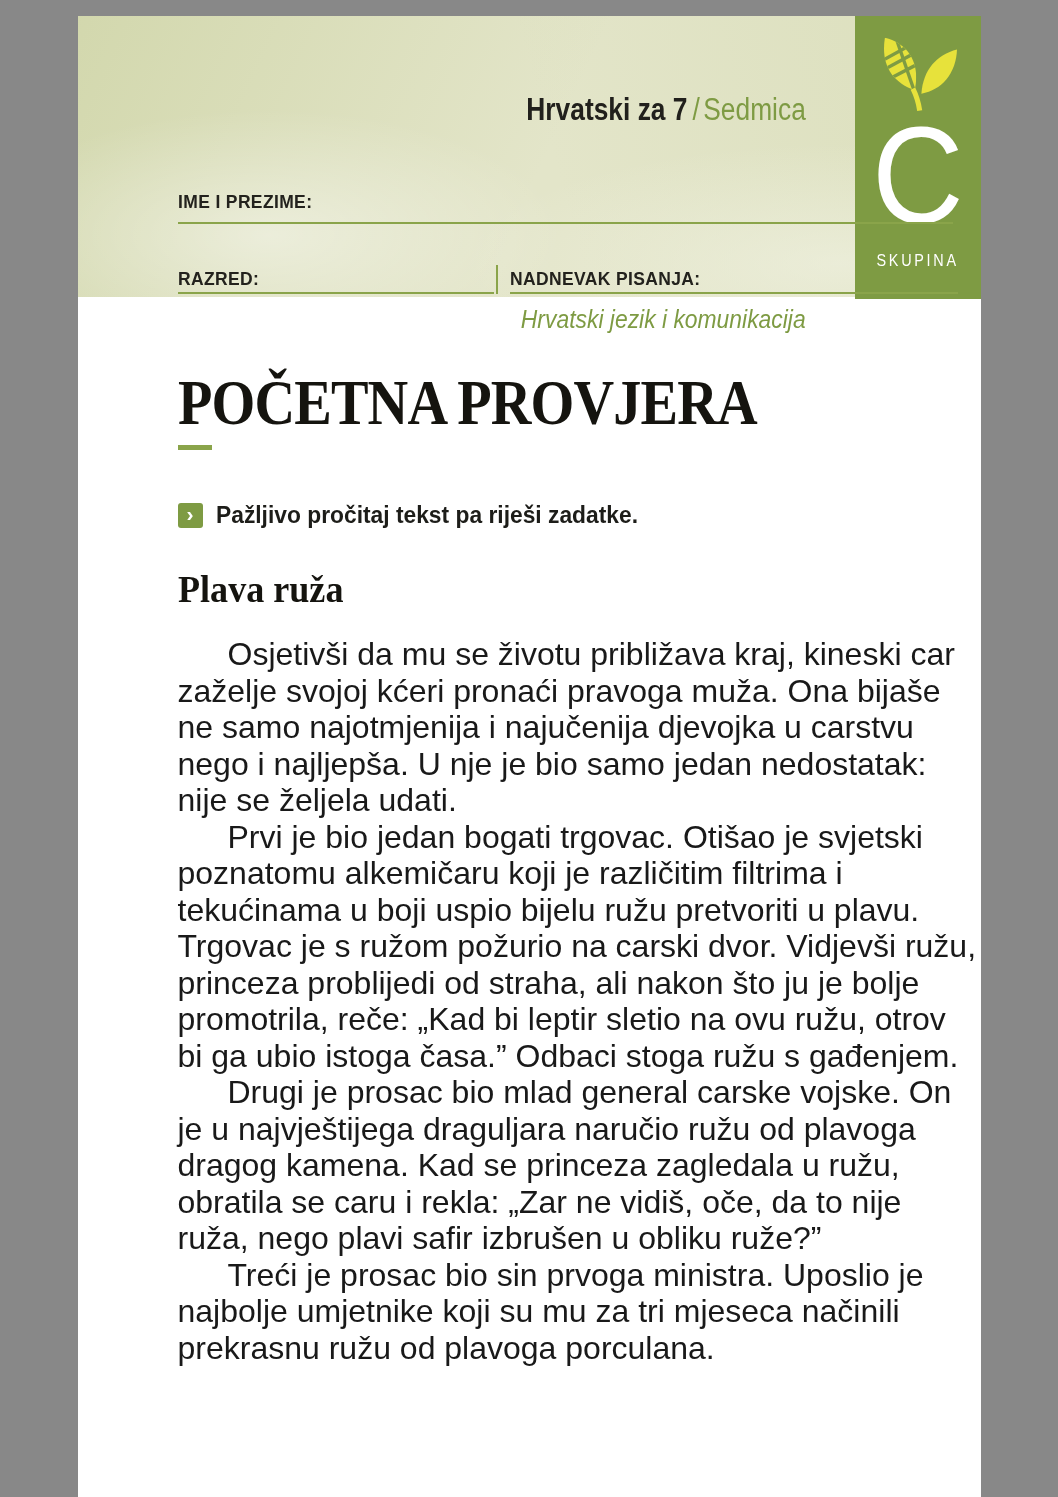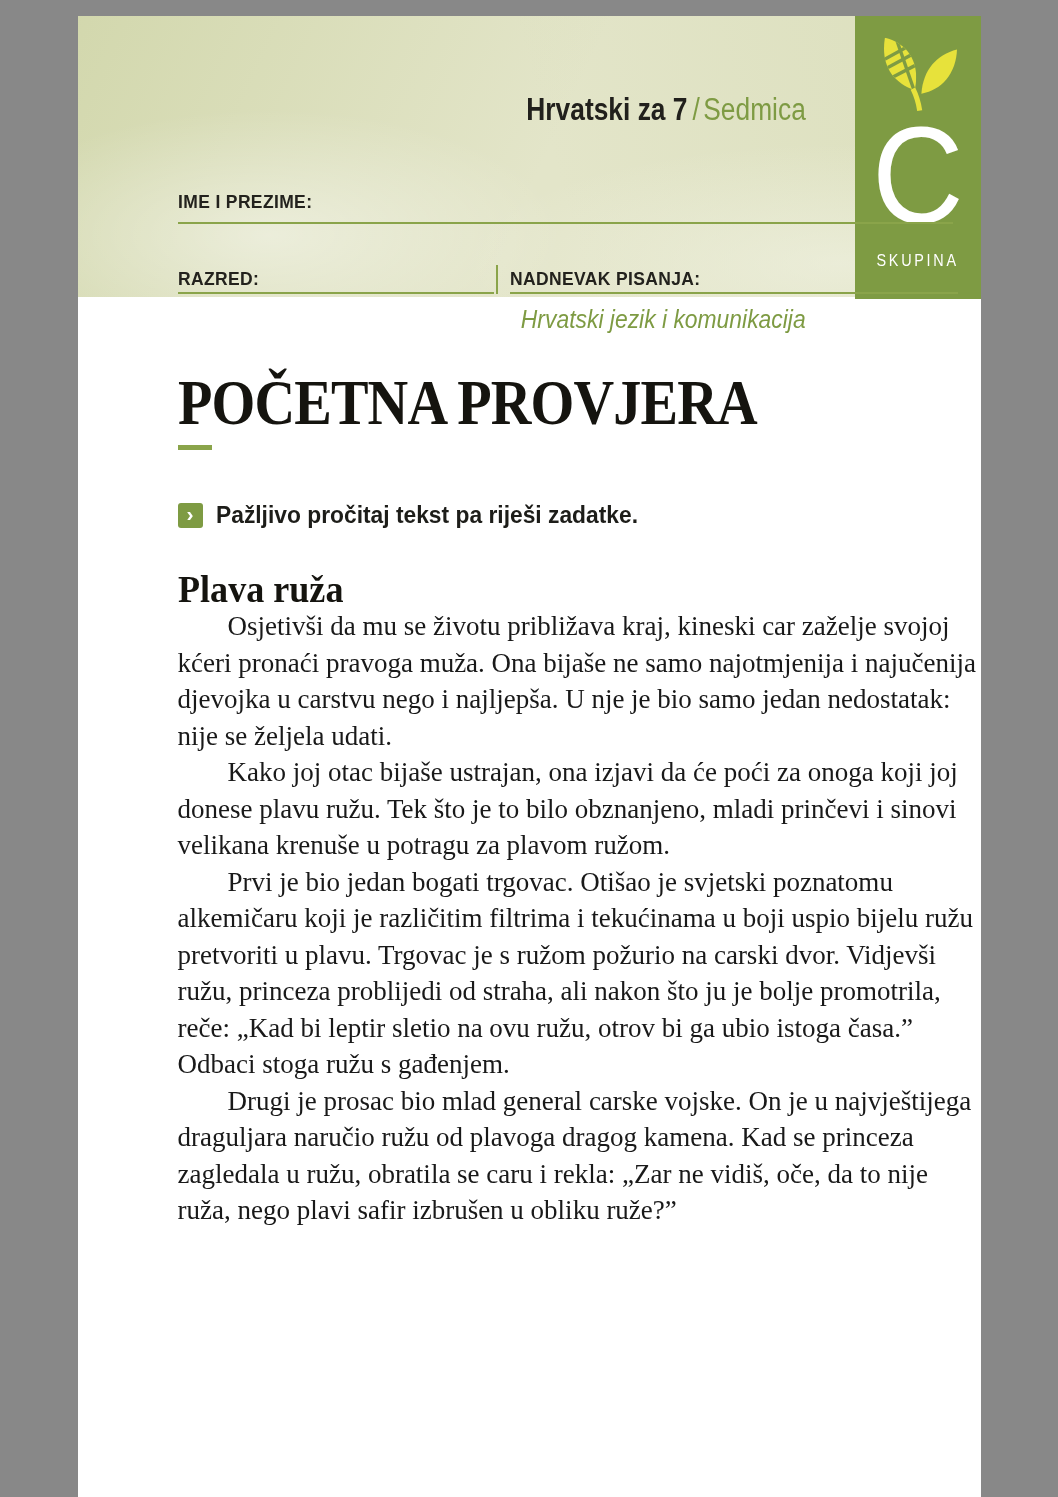--- a/index.html
+++ b/index.html
@@ -82,22 +82,22 @@
     margin-left:13px;font-size:24px;font-weight:700;color:#1d1d19;white-space:nowrap;
     transform:scaleX(.95);transform-origin:left center;
   }
   
   .story-heading{
     position:absolute;left:100px;top:551px;
     font-family:"Liberation Serif",serif;font-weight:700;font-size:38px;color:#15140f;
     transform:scaleX(.95);transform-origin:left center;
   }
   .story-body{
-    position:absolute;left:100px;top:592px;width:800px;
-    font-family:Liberation Serif, serif;font-size:27px;line-height:36.5px;
+    position:absolute;left:100px;top:620px;width:800px;
+    font-family:Liberation Sans, sans-serif;font-size:32px;line-height:36.5px;
     color:var(--body-ink);
   }
   .story-body p{margin:0;text-indent:50px;}
 </style>
 </head>
 <body>
 
 <div class="page">
 
   <div class="header-band"></div>
@@ -147,18 +147,18 @@
   <div class="instruction">
     <div class="instr-icon">
       <span>›</span>
     </div>
     <div class="instr-text">Pažljivo pročitaj tekst pa riješi zadatke.</div>
   </div>
 
   <h2 class="story-heading" style="margin:0;">Plava ruža</h2>
   <div class="story-body">
       <p>Osjetivši da mu se životu približava kraj, kineski car zaželje svojoj kćeri pronaći pravoga muža. Ona bijaše ne samo najotmjenija i najučenija djevojka u carstvu nego i najljepša. U nje je bio samo jedan nedostatak: nije se željela udati.</p>
-      <p>Kako joj otac bijaše ustrajan, ona izjavi da će poći za onoga koji joj donese plavu ružu. Tek što je to bilo obznanjeno, mladi prinčevi i sinovi velikana krenuše u potragu za plavom ružom.</p>
       <p>Prvi je bio jedan bogati trgovac. Otišao je svjetski poznatomu alkemičaru koji je različitim filtrima i tekućinama u boji uspio bijelu ružu pretvoriti u plavu. Trgovac je s ružom požurio na carski dvor. Vidjevši ružu, princeza problijedi od straha, ali nakon što ju je bolje promotrila, reče: „Kad bi leptir sletio na ovu ružu, otrov bi ga ubio istoga časa.” Odbaci stoga ružu s gađenjem.</p>
       <p>Drugi je prosac bio mlad general carske vojske. On je u najvještijega draguljara naručio ružu od plavoga dragog kamena. Kad se princeza zagledala u ružu, obratila se caru i rekla: „Zar ne vidiš, oče, da to nije ruža, nego plavi safir izbrušen u obliku ruže?”</p>
+      <p>Treći je prosac bio sin prvoga ministra. Uposlio je najbolje umjetnike koji su mu za tri mjeseca načinili prekrasnu ružu od plavoga porculana.</p>
     </div>
 
 </div>
 
 </body></html>

